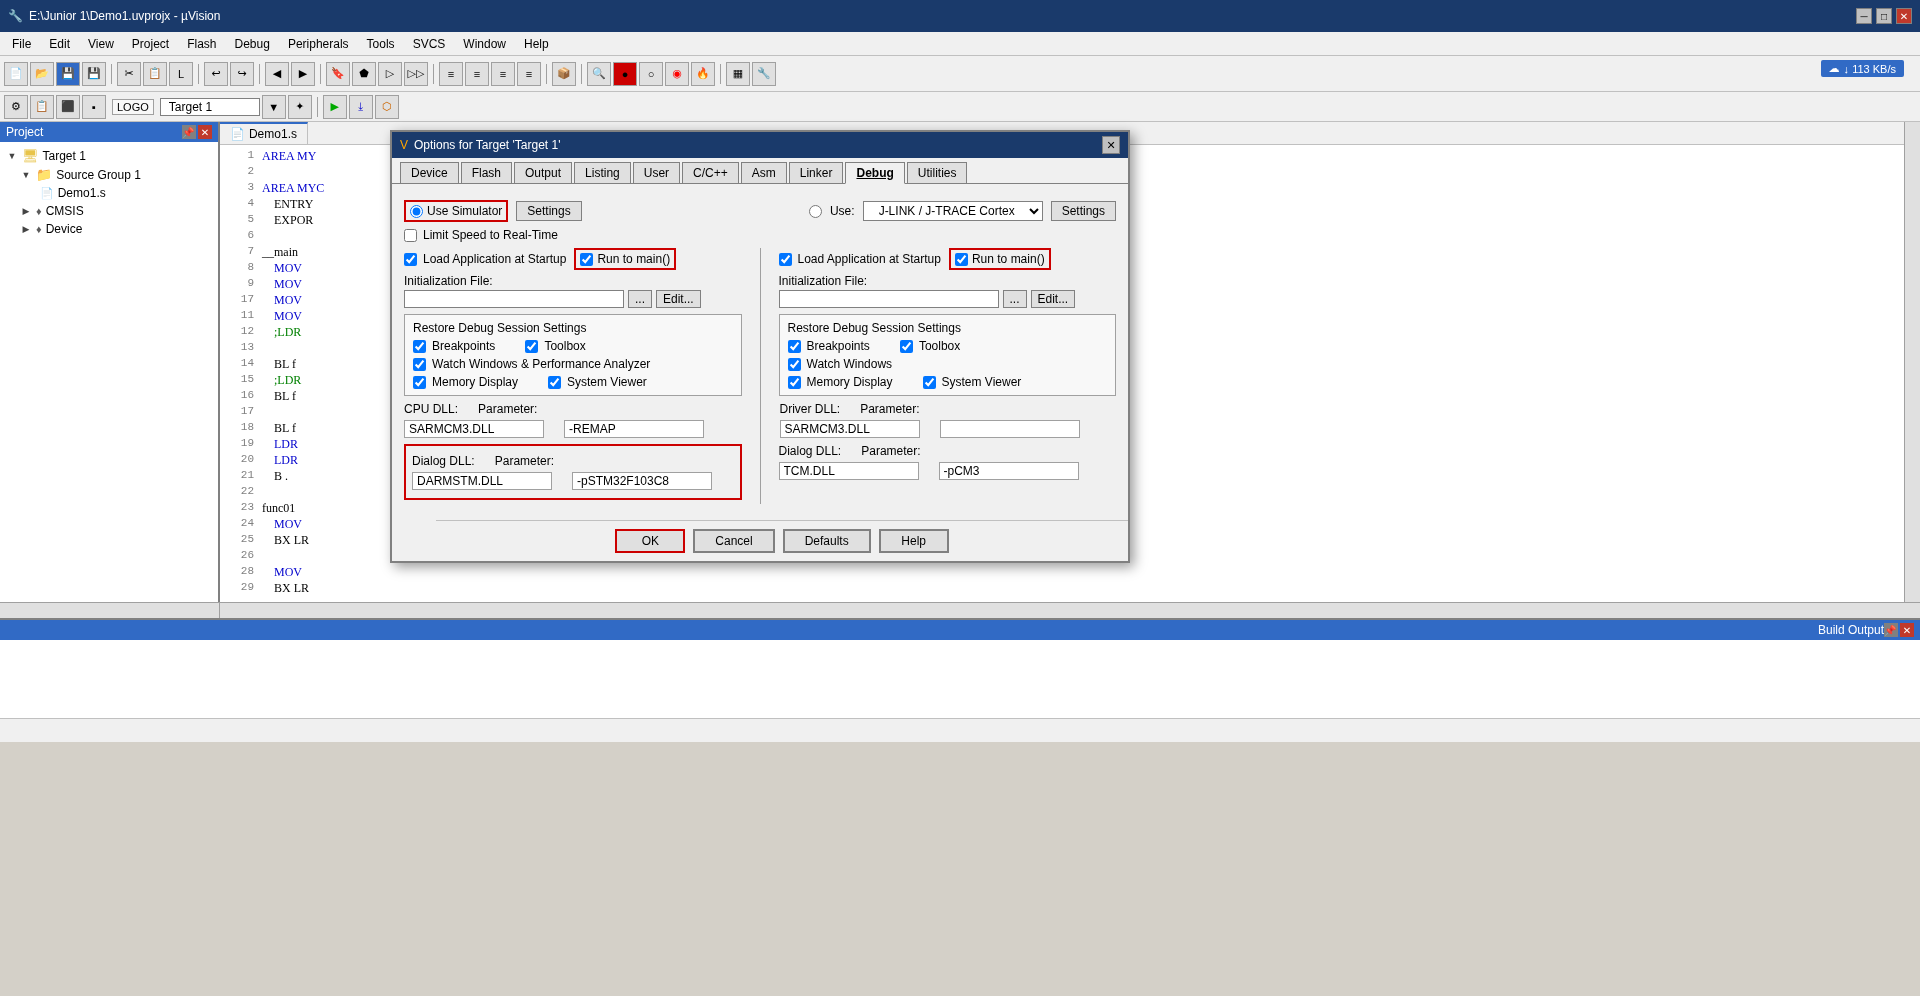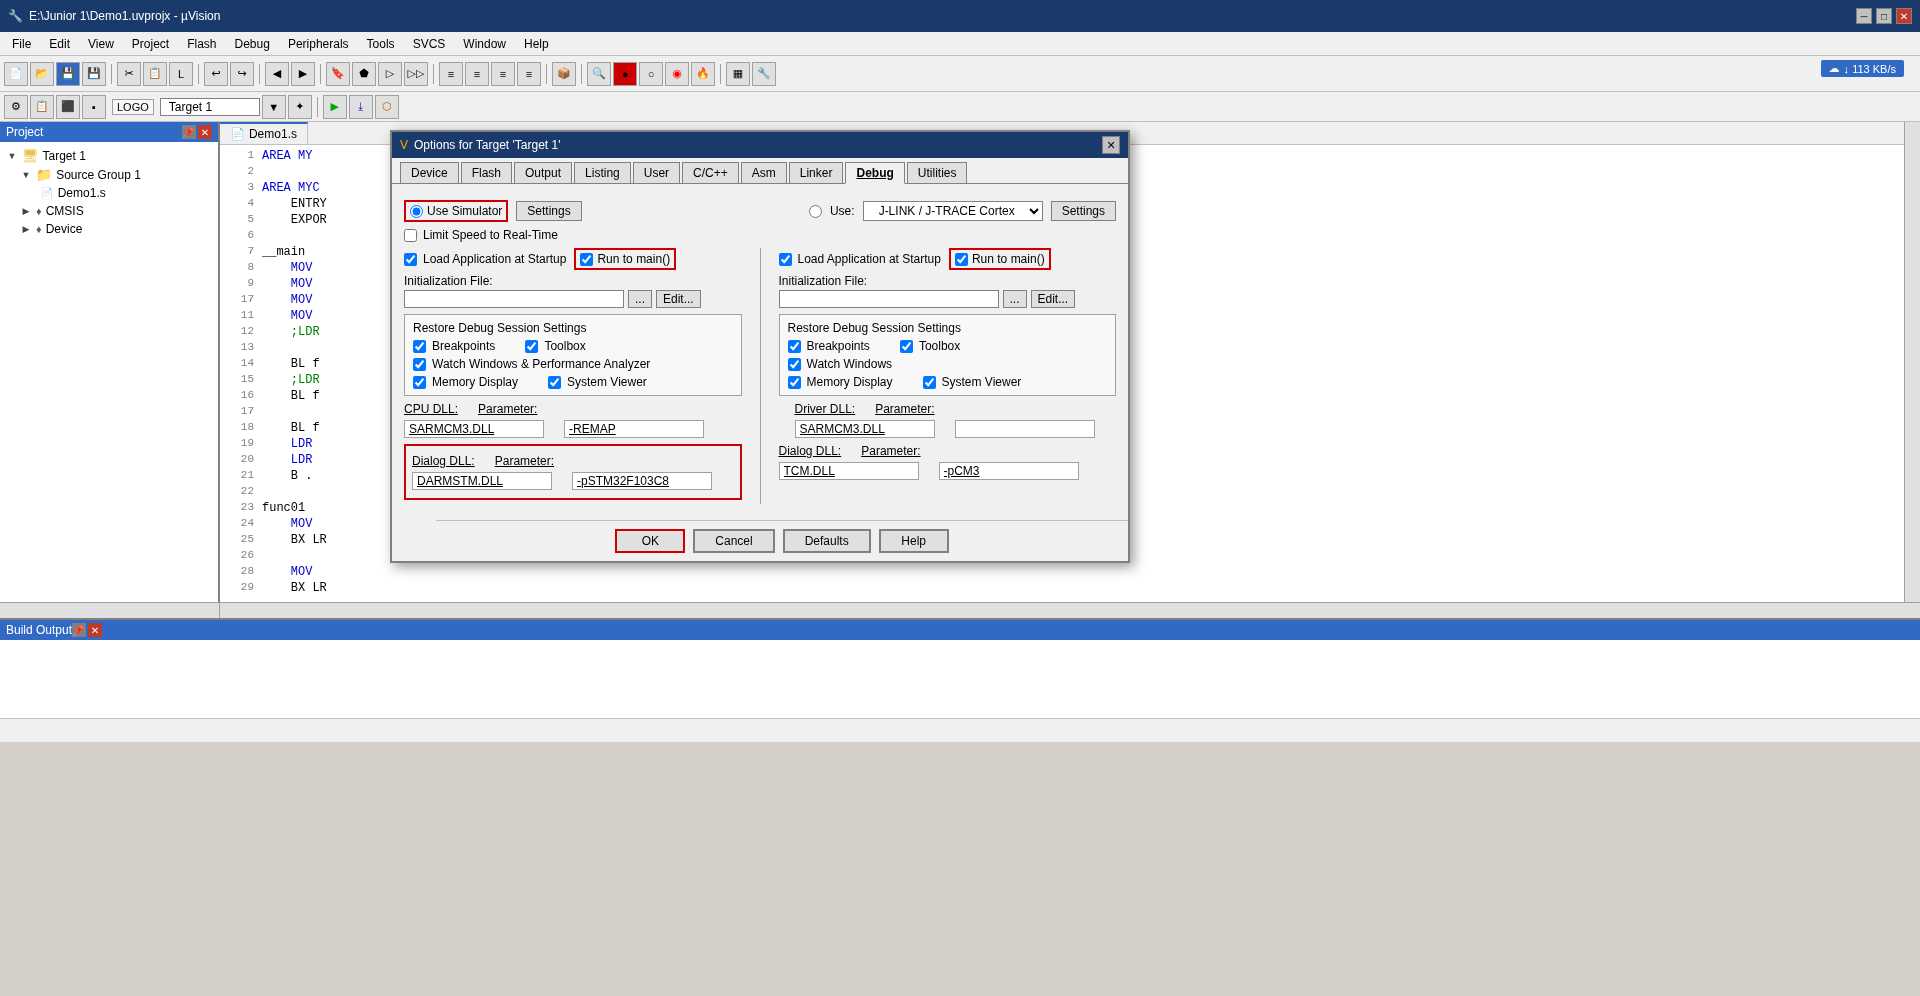--- a/index.html
+++ b/index.html
@@ -195,38 +195,38 @@
       min-height: 16px;
     }
     .line-num {
       color: #808080;
       width: 30px;
       text-align: right;
       margin-right: 8px;
       user-select: none;
       font-size: 11px;
     }
-    .code-text { color: #000080; }
+    .code-text { color: #000080; font-family: Liberation Serif, serif; }
     .code-text.blue { color: #0000cc; }
     .code-text.black { color: #000000; }
     .code-text.green { color: #008000; text-align: right; }
 
     
     .build-output {
       height: 100px;
       background: white;
       border-top: 2px solid #808080;
     }
     .build-header {
       background: #316ac5;
       color: white;
       padding: 3px 6px;
       font-size: 12px;
       display: flex;
-      justify-content: flex-start;
+      justify-content: flex-end;
       align-items: center;
     }
 
     
     .status-bar {
       height: 24px;
       background: #f0f0f0;
       border-top: 1px solid #c0c0c0;
       display: flex;
       align-items: center;
@@ -368,21 +368,20 @@
       font-weight: normal;
       margin-bottom: 4px;
     }
 
     
     .dll-row {
       display: flex;
       align-items: center;
       gap: 20px;
       margin: 4px 0;
-      text-decoration: underline;
     }
     .dll-input {
       background: white;
       border: 1px solid #a0a0a0;
       padding: 1px 4px;
       font-size: 12px;
       width: 140px;
     }
 
     
@@ -884,21 +883,21 @@
                 <input type="checkbox" checked="" style="">
                 <label>Memory Display</label>
               </div>
               <div class="check-row" style="margin:0;">
                 <input type="checkbox" checked="" style="">
                 <label>System Viewer</label>
               </div>
             </div>
           </div>
 
-          <div style="margin:6px 16px;">
+          <div style="margin:6px 1px;">
             <div class="dll-row">
               <span>Driver DLL:</span>
               <span>Parameter:</span>
             </div>
             <div class="dll-row">
               <input type="text" class="dll-input" value="SARMCM3.DLL" style="">
               <input type="text" class="dll-input" value="" style="">
             </div>
           </div>
 

